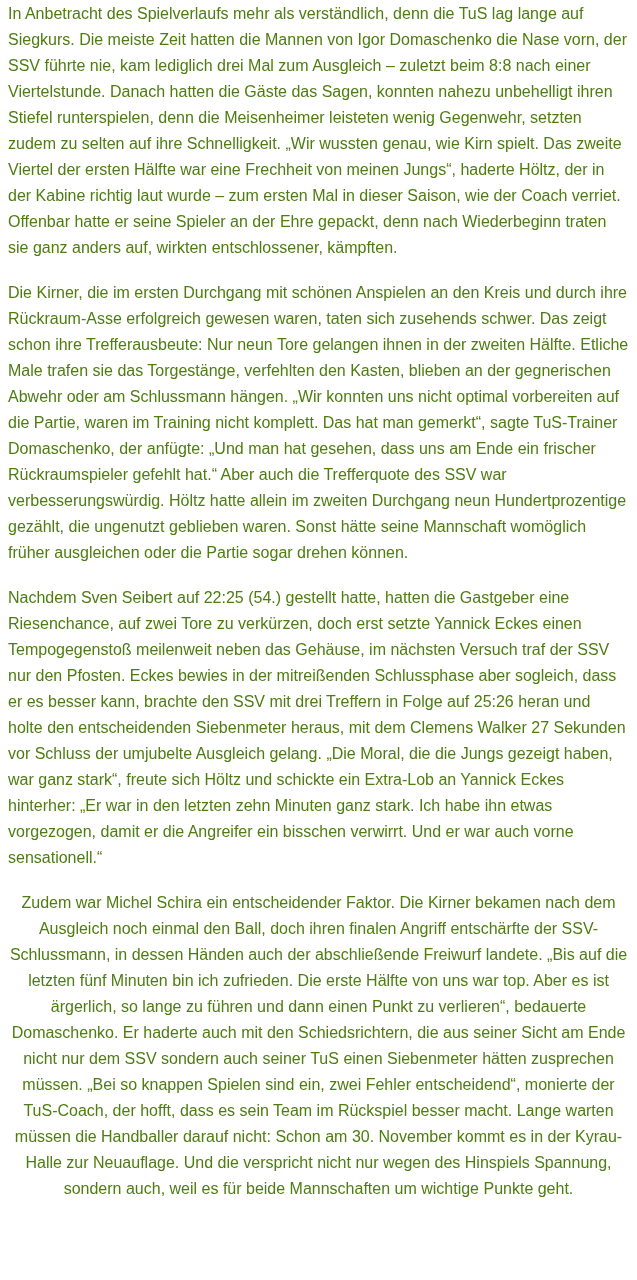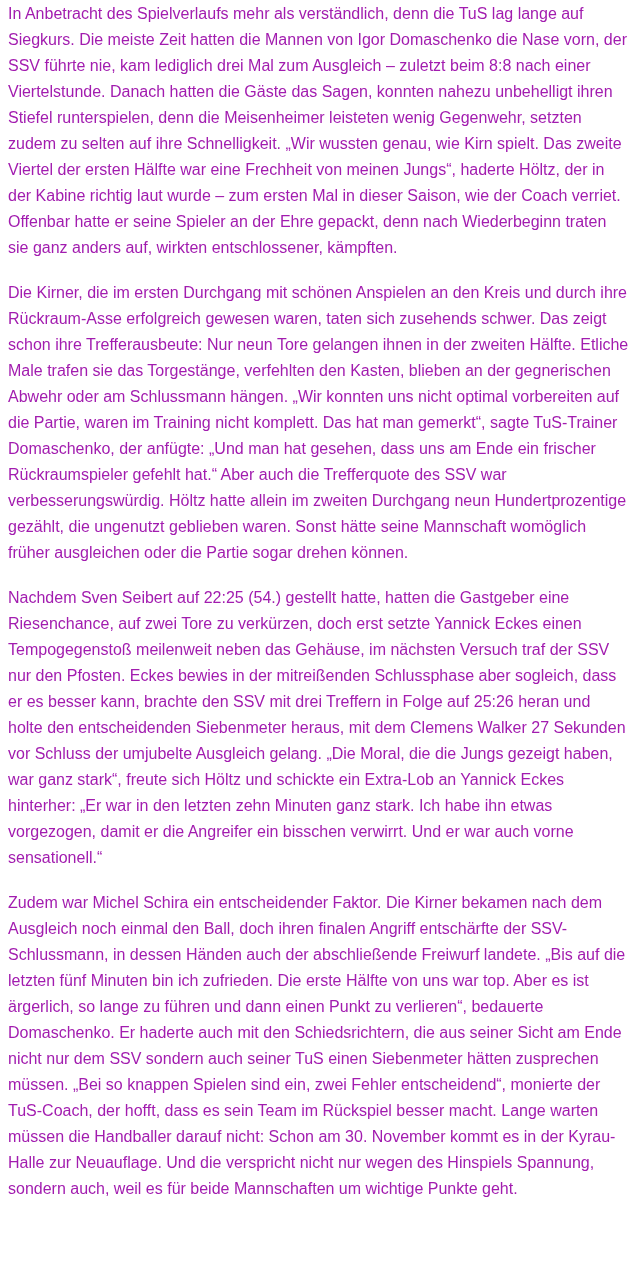--- a/index.html
+++ b/index.html
@@ -10,30 +10,31 @@
   body {
     width: 637px;
   }
   .article-body {
     box-sizing: border-box;
     width: 637px;
     padding: 1px 8px 0 8px;
     font-family: "Liberation Sans", sans-serif;
     font-size: 16px;
     line-height: 26px;
-    color: #a21caf;
+    color: #4d7c0f;
     text-align: left;
     -webkit-font-smoothing: antialiased;
   }
   .article-body p {
     margin: 0 0 19px 0;
     padding: 0;
   }
   .article-body p:last-child {
     margin-bottom: 0;
+    text-align: center;
   }
 </style>
 </head>
 <body>
 
 <article class="article-body">
   <p>In Anbetracht des Spielverlaufs mehr als verständlich, denn die TuS lag lange auf Siegkurs. Die meiste Zeit hatten die Mannen von Igor Domaschenko die Nase vorn, der SSV führte nie, kam lediglich drei Mal zum Ausgleich – zuletzt beim 8:8 nach einer Viertelstunde. Danach hatten die Gäste das Sagen, konnten nahezu unbehelligt ihren Stiefel runterspielen, denn die Meisenheimer leisteten wenig Gegenwehr, setzten zudem zu selten auf ihre Schnelligkeit. „Wir wussten genau, wie Kirn spielt. Das zweite Viertel der ersten Hälfte war eine Frechheit von meinen Jungs“, haderte Höltz, der in der Kabine richtig laut wurde – zum ersten Mal in dieser Saison, wie der Coach verriet. Offenbar hatte er seine Spieler an der Ehre gepackt, denn nach Wiederbeginn traten sie ganz anders auf, wirkten entschlossener, kämpften.</p>
   <p>Die Kirner, die im ersten Durchgang mit schönen Anspielen an den Kreis und durch ihre Rückraum-Asse erfolgreich gewesen waren, taten sich zusehends schwer. Das zeigt schon ihre Trefferausbeute: Nur neun Tore gelangen ihnen in der zweiten Hälfte. Etliche Male trafen sie das Torgestänge, verfehlten den Kasten, blieben an der gegnerischen Abwehr oder am Schlussmann hängen. „Wir konnten uns nicht optimal vorbereiten auf die Partie, waren im Training nicht komplett. Das hat man gemerkt“, sagte TuS-Trainer Domaschenko, der anfügte: „Und man hat gesehen, dass uns am Ende ein frischer Rückraumspieler gefehlt hat.“ Aber auch die Trefferquote des SSV war verbesserungswürdig. Höltz hatte allein im zweiten Durchgang neun Hundertprozentige gezählt, die ungenutzt geblieben waren. Sonst hätte seine Mannschaft womöglich früher ausgleichen oder die Partie sogar drehen können.</p>
   <p>Nachdem Sven Seibert auf 22:25 (54.) gestellt hatte, hatten die Gastgeber eine Riesenchance, auf zwei Tore zu verkürzen, doch erst setzte Yannick Eckes einen Tempogegenstoß meilenweit neben das Gehäuse, im nächsten Versuch traf der SSV nur den Pfosten. Eckes bewies in der mitreißenden Schlussphase aber sogleich, dass er es besser kann, brachte den SSV mit drei Treffern in Folge auf 25:26 heran und holte den entscheidenden Siebenmeter heraus, mit dem Clemens Walker 27 Sekunden vor Schluss der umjubelte Ausgleich gelang. „Die Moral, die die Jungs gezeigt haben, war ganz stark“, freute sich Höltz und schickte ein Extra-Lob an Yannick Eckes hinterher: „Er war in den letzten zehn Minuten ganz stark. Ich habe ihn etwas vorgezogen, damit er die Angreifer ein bisschen verwirrt. Und er war auch vorne sensationell.“</p>
   <p>Zudem war Michel Schira ein entscheidender Faktor. Die Kirner bekamen nach dem Ausgleich noch einmal den Ball, doch ihren finalen Angriff entschärfte der SSV-Schlussmann, in dessen Händen auch der abschließende Freiwurf landete. „Bis auf die letzten fünf Minuten bin ich zufrieden. Die erste Hälfte von uns war top. Aber es ist ärgerlich, so lange zu führen und dann einen Punkt zu verlieren“, bedauerte Domaschenko. Er haderte auch mit den Schiedsrichtern, die aus seiner Sicht am Ende nicht nur dem SSV sondern auch seiner TuS einen Siebenmeter hätten zusprechen müssen. „Bei so knappen Spielen sind ein, zwei Fehler entscheidend“, monierte der TuS-Coach, der hofft, dass es sein Team im Rückspiel besser macht. Lange warten müssen die Handballer darauf nicht: Schon am 30. November kommt es in der Kyrau-Halle zur Neuauflage. Und die verspricht nicht nur wegen des Hinspiels Spannung, sondern auch, weil es für beide Mannschaften um wichtige Punkte geht.</p>

